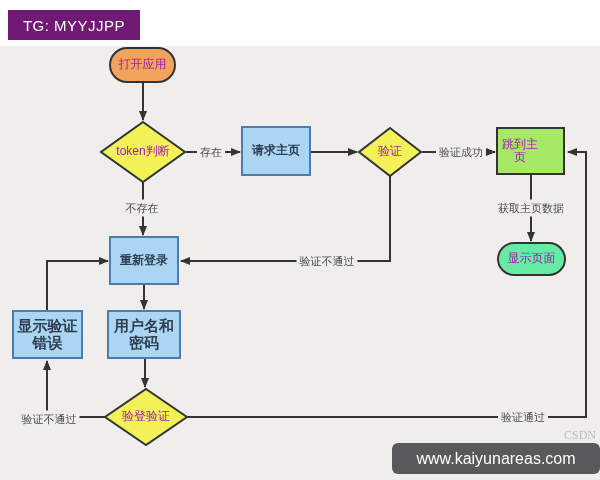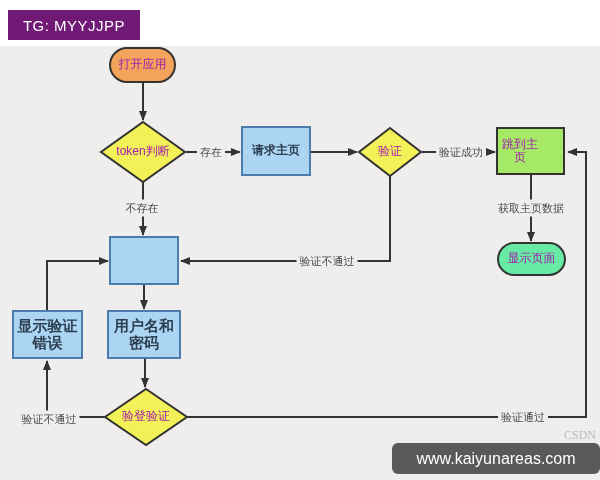--- a/index.html
+++ b/index.html
@@ -65,20 +65,21 @@
     <rect class="shape-blue" x="108" y="311" width="72" height="47" fill="#ABD5F2"></rect>
     <polygon class="shape-dark" points="146,389 187,417 146,445 105,417" fill="#F3F158"></polygon>
   </svg>
 
   <div class="node-label" style="left:110px;top:48px;width:65px;height:34px;">打开应用</div>
   <div class="node-label" style="left:101px;top:122px;width:84px;height:60px;">token判断</div>
   <div class="node-label blue" style="left:242px;top:127px;width:68px;height:48px;">请求主页</div>
   <div class="node-label" style="left:359px;top:128px;width:62px;height:48px;">验证</div>
   <div class="node-label" style="left:497px;top:128px;width:46px;height:46px;">跳到主页</div>
   <div class="node-label" style="left:498px;top:243px;width:67px;height:32px;">显示页面</div>
+  <div class="node-label blue" style="left:110px;top:237px;width:68px;height:47px;">重新登录</div>
   <div class="node-label blue small" style="left:13px;top:311px;width:69px;height:47px;">显示验证错误</div>
   <div class="node-label blue small" style="left:108px;top:311px;width:72px;height:47px;">用户名和密码</div>
   <div class="node-label" style="left:105px;top:389px;width:82px;height:56px;">验登验证</div>
 
   <span class="edge-label" style="left:211px;top:152px;">存在</span>
   <span class="edge-label" style="left:461px;top:152px;">验证成功</span>
   <span class="edge-label" style="left:531px;top:208px;">获取主页数据</span>
   <span class="edge-label" style="left:142px;top:208px;">不存在</span>
   <span class="edge-label" style="left:327px;top:261px;">验证不通过</span>
   <span class="edge-label" style="left:49px;top:419px;">验证不通过</span>

